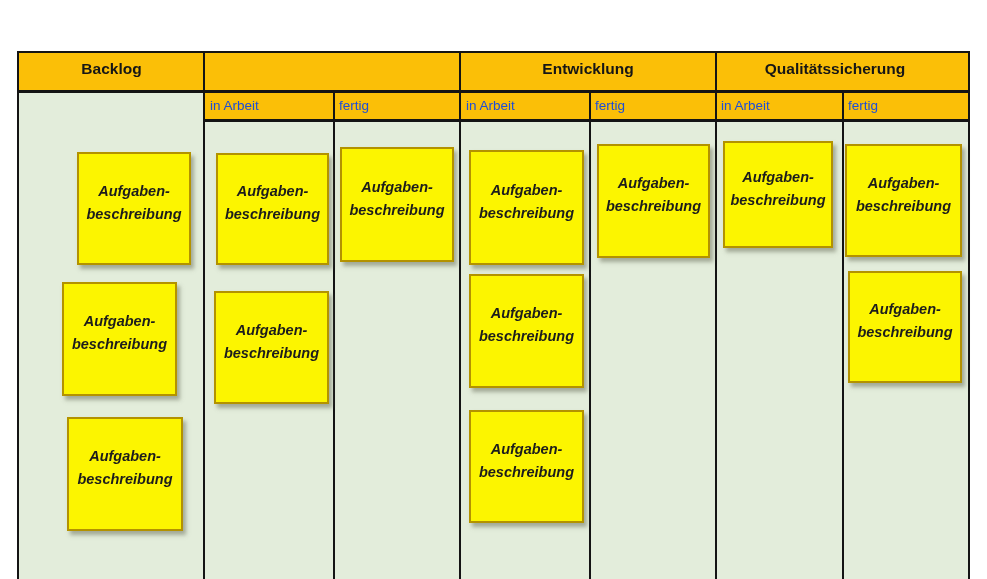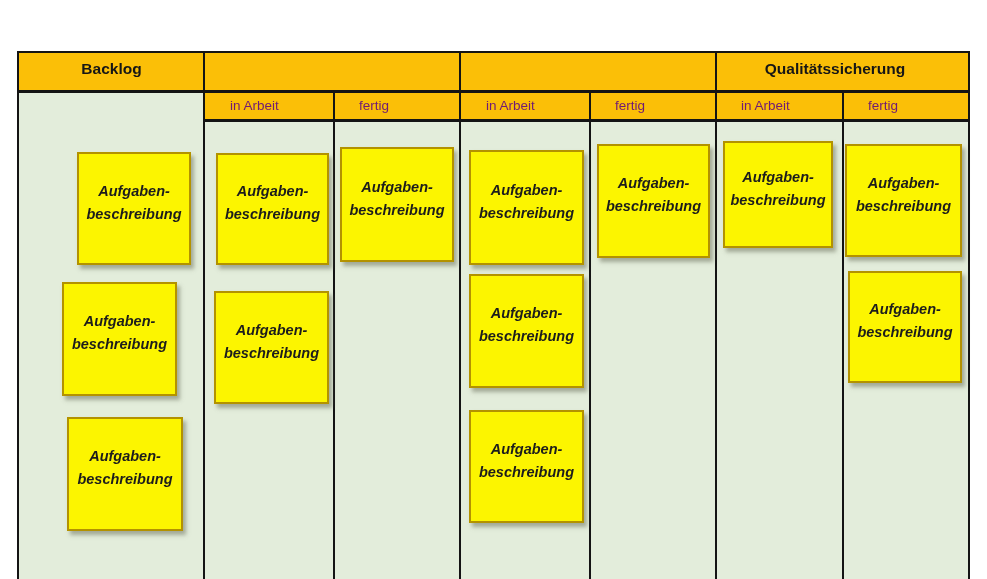--- a/index.html
+++ b/index.html
@@ -44,22 +44,22 @@
   .vsub  { top:40px; height:500px; }
   
   .col-title {
     position:absolute; top:4px; height:33px;
     text-align:center;
     font-weight:bold; font-size:15.5px; color:#161616;
     line-height:24px;
   }
   .lane-title {
     position:absolute; top:40px; height:26px;
-    padding-left:24px; box-sizing:border-box;
-    font-size:13.5px; color:#701a75;
+    padding-left:4px; box-sizing:border-box;
+    font-size:13.5px; color:#1d4ed8;
     line-height:25px; text-align:left;
   }
   
   .lane-body { position:absolute; background:transparent; }
   
   .note {
     position:absolute;
     box-sizing:border-box;
     background:#fcf500;
     border:2px solid #b39200;
@@ -91,20 +91,21 @@
 
     <div class="vline vmain" style="left:184px"></div>
     <div class="vline vmain" style="left:440px"></div>
     <div class="vline vmain" style="left:696px"></div>
 
     <div class="vline vsub" style="left:314px"></div>
     <div class="vline vsub" style="left:570px"></div>
     <div class="vline vsub" style="left:823px"></div>
 
     <div class="col-title" style="left:0;width:185px">Backlog</div>
+    <div class="col-title" style="left:441px;width:256px">Entwicklung</div>
     <div class="col-title" style="left:690px;width:252px">Qualitätssicherung</div>
 
     <div class="lane-title" style="left:187px;width:127px">in Arbeit</div>
     <div class="lane-title" style="left:316px;width:124px">fertig</div>
     <div class="lane-title" style="left:443px;width:127px">in Arbeit</div>
     <div class="lane-title" style="left:572px;width:124px">fertig</div>
     <div class="lane-title" style="left:698px;width:125px">in Arbeit</div>
     <div class="lane-title" style="left:825px;width:124px">fertig</div>
 
     <div class="lane-body" style="left:0;top:40px;width:184px;height:500px"></div>

